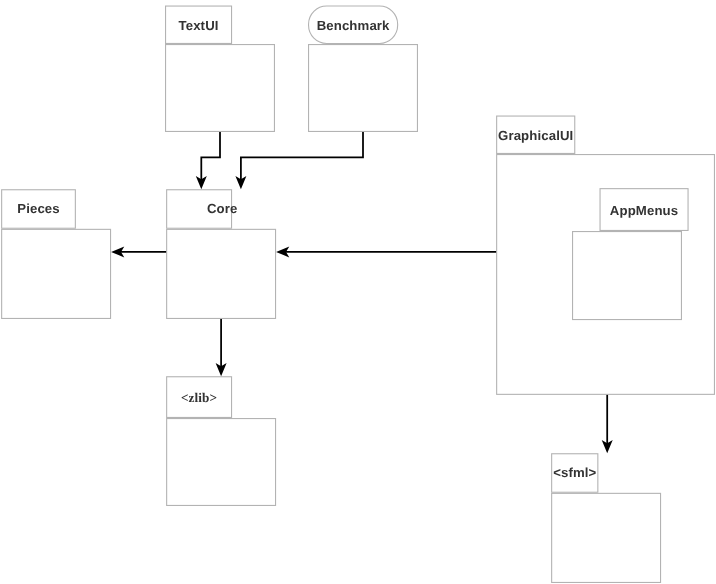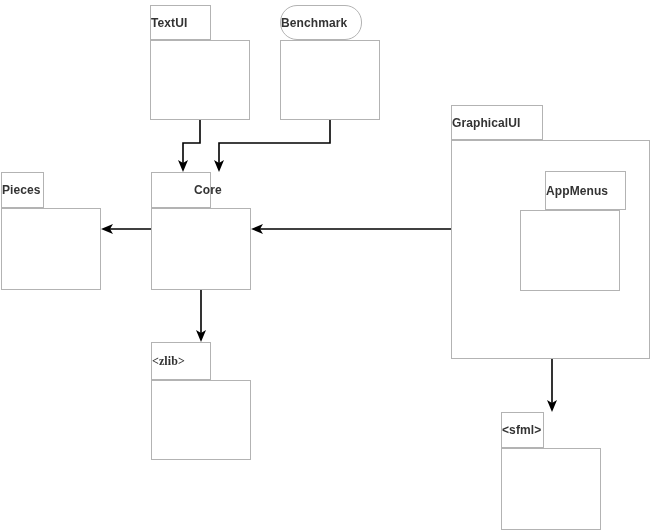--- a/index.html
+++ b/index.html
@@ -23,21 +23,21 @@
   }
   .pkg-tab {
     position: absolute;
     left: 0;
     top: 0;
     box-sizing: border-box;
     border: 1px solid #b3b3b3;
     background: #ffffff;
     display: flex;
     align-items: center;
-    justify-content: flex-start;
+    justify-content: center;
     z-index: 3;
   }
   .pkg-label {
     font-size: 12px;
     font-weight: bold;
     color: #333333;
     letter-spacing: 0.1px;
     line-height: 1;
     white-space: nowrap;
   }
@@ -88,35 +88,35 @@
   </div>
 
   <div class="pkg">
     <div class="pkg-tab" style="left:280px; top:5px; width:82px; height:35px;border-radius:17px;">
       <span class="pkg-label">Benchmark</span>
     </div>
     <div class="pkg-body" style="left:280px; top:40px; width:100px; height:80px;"></div>
   </div>
 
   <div class="pkg">
-    <div class="pkg-tab" style="left:451px; top:105px; width:92px; height:35px;">
+    <div class="pkg-tab" style="left:451px; top:105px; width:72px; height:35px;">
       <span class="pkg-label">GraphicalUI</span>
     </div>
     <div class="pkg-body" style="left:451px; top:140px; width:199px; height:219px;"></div>
   </div>
 
   <div class="pkg nested">
     <div class="pkg-tab" style="left:520px; top:171px; width:81px; height:39px;margin-left:25px;">
       <span class="pkg-label">AppMenus</span>
     </div>
     <div class="pkg-body" style="left:520px; top:210px; width:100px; height:81px;"></div>
   </div>
 
   <div class="pkg">
-    <div class="pkg-tab" style="left:1px; top:172px; width:43px; height:36px;">
+    <div class="pkg-tab" style="left:1px; top:172px; width:68px; height:36px;">
       <span class="pkg-label">Pieces</span>
     </div>
     <div class="pkg-body" style="left:1px; top:208px; width:100px; height:82px;"></div>
   </div>
 
   <div class="pkg">
     <div class="pkg-tab" style="left:151px; top:172px; width:60px; height:36px;padding-left:42px;">
       <span class="pkg-label">Core</span>
     </div>
     <div class="pkg-body" style="left:151px; top:208px; width:100px; height:82px;"></div>

